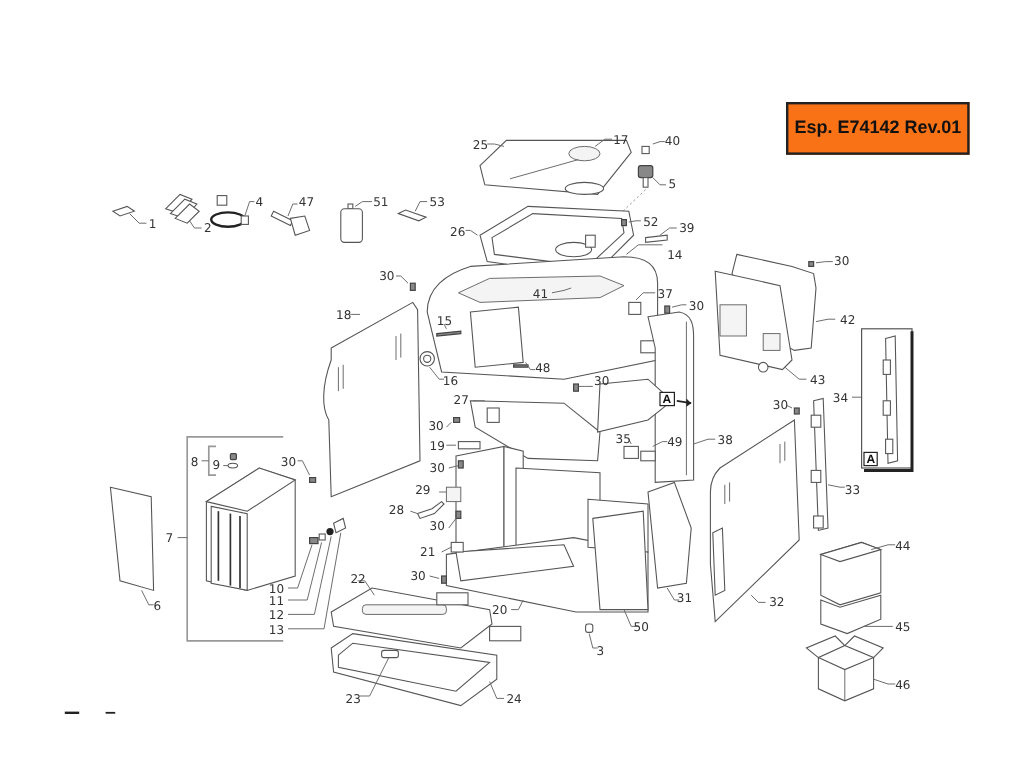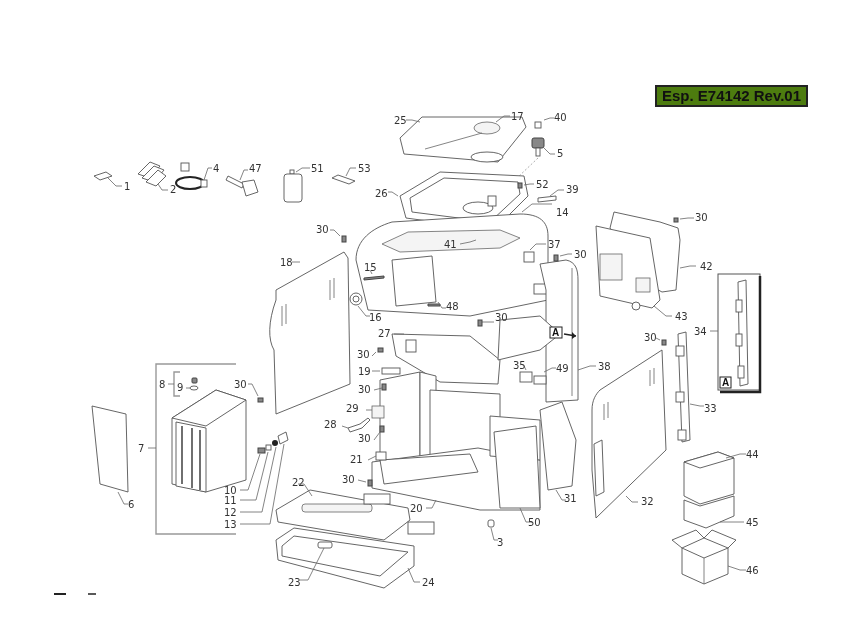--- a/index.html
+++ b/index.html
@@ -1,18 +1,18 @@
 <!DOCTYPE html>
 <html><head>
 <meta charset="utf-8">
 <style>
   html, body { margin: 0; padding: 0; background: #ffffff; }
   body { width: 847px; height: 635px; position: relative; overflow: hidden; font-family: "Liberation Sans", sans-serif; }
   #diagram { position: absolute; left: 0; top: 0; width: 847px; height: 635px; }
-  .title-box { position: absolute; left: 655px; top: 85px; border: 2px solid #222; padding: 0 5px; font-weight: bold; font-size: 15px; line-height: 18px; color: #111; background: #4d7c0f; font-family: "Liberation Sans", sans-serif; }
+  .title-box { position: absolute; left: 655px; top: 85px; border: 2px solid #222; padding: 11px 5px; font-weight: bold; font-size: 15px; line-height: 18px; color: #111; background: #f97316; font-family: "Liberation Sans", sans-serif; }
   .lbl { font-family: "DejaVu Sans", sans-serif; font-size: 10px; fill: #333; }
   .ld { stroke: #666; stroke-width: 0.8; fill: none; }
   .part { stroke: #555; stroke-width: 0.9; fill: #fff; }
   .part-g { stroke: #666; stroke-width: 0.8; fill: #f4f4f4; }
   .dark { stroke: #444; stroke-width: 1; fill: #888; }
   .bracket { stroke: #999; stroke-width: 1.4; fill: none; }
   .detail-box { stroke: #555; stroke-width: 1; fill: #fff; }
   .detail-shadow { stroke: #222; stroke-width: 2.5; fill: none; }
   .A-box { stroke: #222; stroke-width: 1; fill: #fff; }
   .A-txt { font-family: "Liberation Sans", sans-serif; font-size: 10px; font-weight: bold; fill: #111; }

